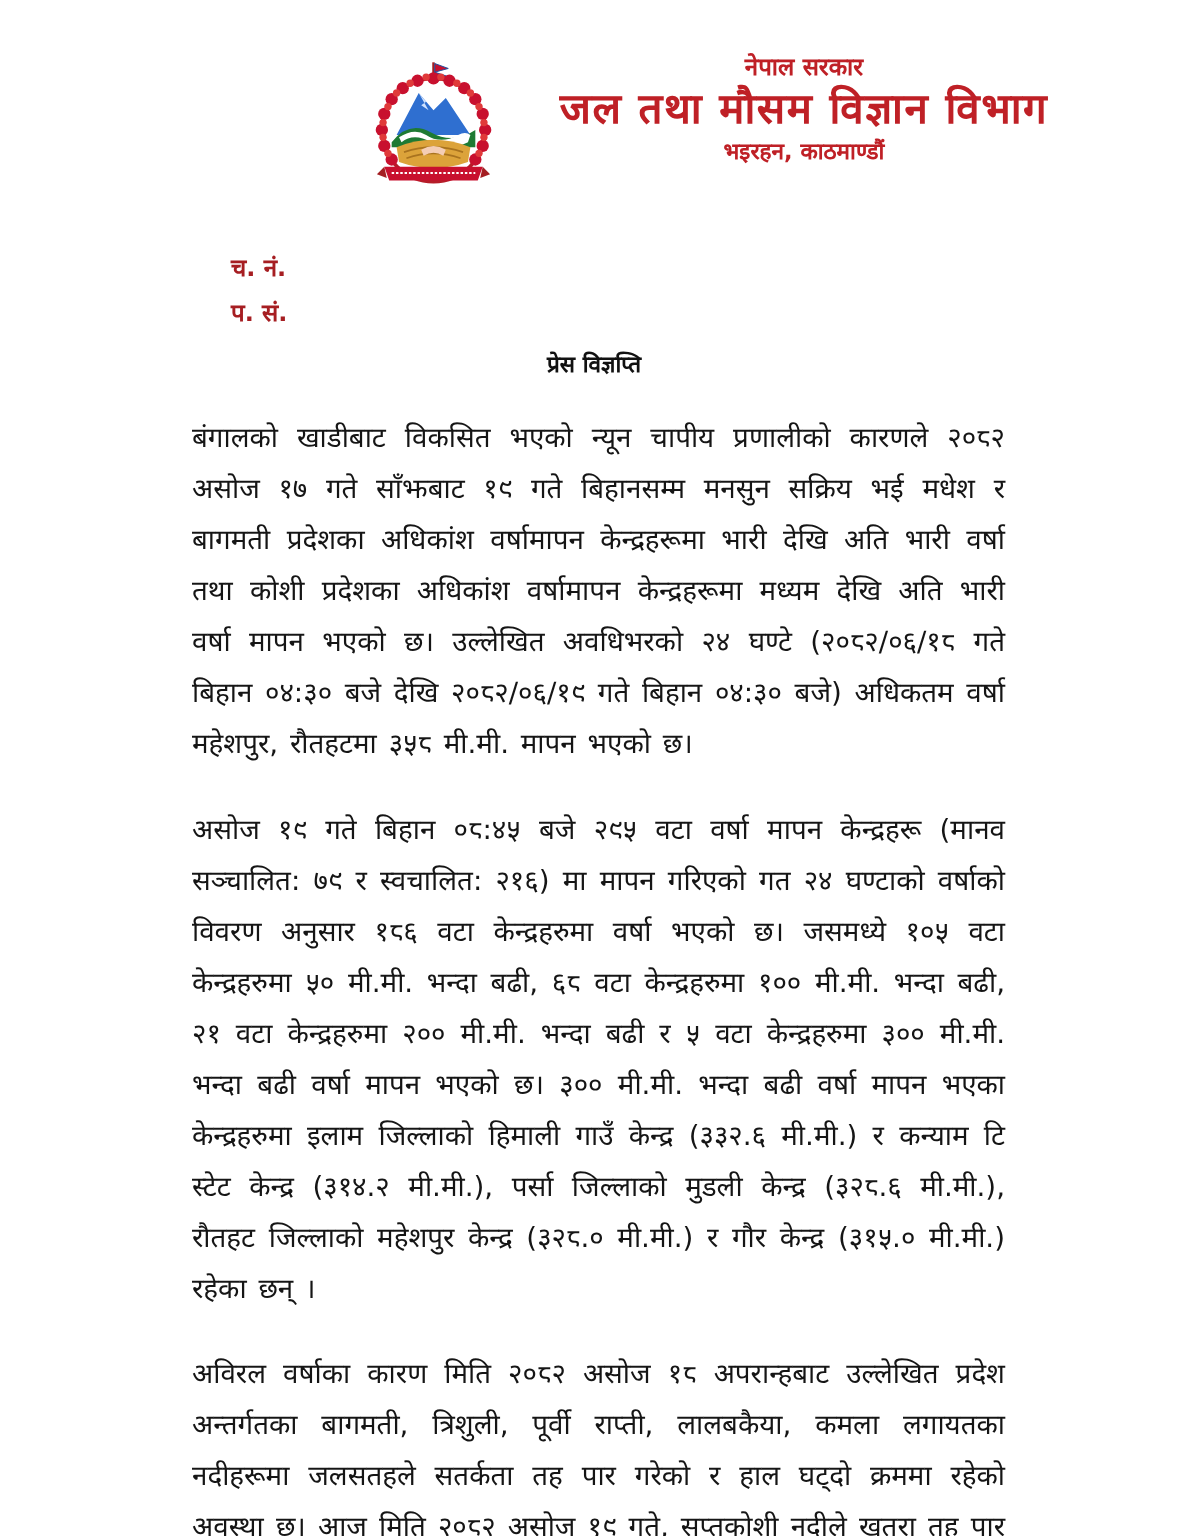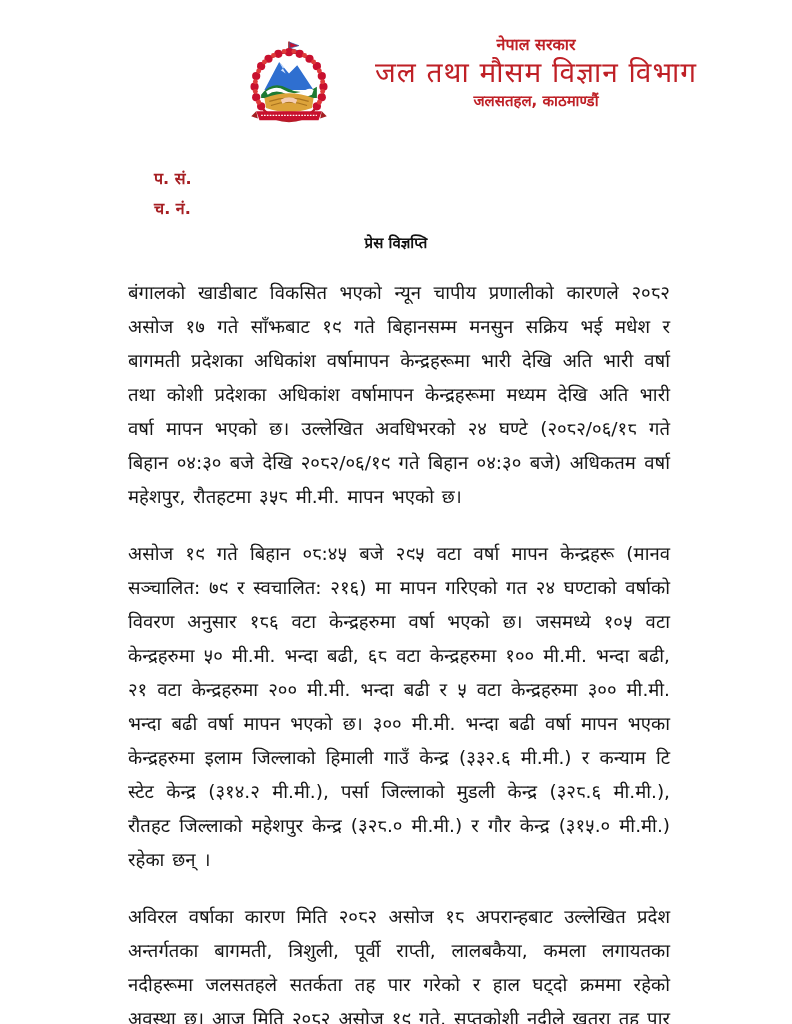--- a/index.html
+++ b/index.html
@@ -41,21 +41,21 @@
     font-weight:bold;
     line-height:21px;
   }
   .head-ministry{
     font-size:18px;
     font-weight:bold;
     line-height:25px;
   }
   .head-dept{
     font-size:28px;
-    font-weight:normal;
+    font-weight:bold;
     line-height:36px;
     letter-spacing:1px;
   }
   .head-addr{
     font-size:15px;
     font-weight:bold;
     line-height:21px;
   }
   
   .refs{
@@ -159,27 +159,27 @@
         <path d="M10 86 L90 86 L86 97 L14 97 Z" fill="#c8102e"></path>
         <path d="M10 86 L4 92 L12 95 Z" fill="#a41e22"></path>
         <path d="M90 86 L96 92 L88 95 Z" fill="#a41e22"></path>
         <path d="M16 91 L84 91" stroke="#ffffff" stroke-width="1.6" stroke-dasharray="2 1.5" fill="none"></path>
       </g>
     </svg>
 
     <div class="head-text">
       <div class="head-gov">नेपाल सरकार</div>
       <div class="head-dept">जल तथा मौसम विज्ञान विभाग</div>
-      <div class="head-addr">जलसतहल, काठमाण्डौं</div>
+      <div class="head-addr">भइरहन, काठमाण्डौं</div>
     </div>
   </div>
 
   <div class="refs">
+    <div class="ref-line">च. नं.</div>
     <div class="ref-line">प. सं.</div>
-    <div class="ref-line">च. नं.</div>
   </div>
 
   <div class="doc-title">प्रेस विज्ञप्ति</div>
 
   <div class="body-text">
     <p>बंगालको खाडीबाट विकसित भएको न्यून चापीय प्रणालीको कारणले २०८२ असोज १७ गते साँझबाट १९ गते बिहानसम्म मनसुन सक्रिय भई मधेश र बागमती प्रदेशका अधिकांश वर्षामापन केन्द्रहरूमा भारी देखि अति भारी वर्षा तथा कोशी प्रदेशका अधिकांश वर्षामापन केन्द्रहरूमा मध्यम देखि अति भारी वर्षा मापन भएको छ। उल्लेखित अवधिभरको २४ घण्टे (२०८२/०६/१८ गते बिहान ०४:३० बजे देखि २०८२/०६/१९ गते बिहान ०४:३० बजे) अधिकतम वर्षा महेशपुर, रौतहटमा ३५८ मी.मी. मापन भएको छ।</p>
     <p>असोज १९ गते बिहान ०८:४५ बजे २९५ वटा वर्षा मापन केन्द्रहरू (मानव सञ्चालित: ७९ र स्वचालित: २१६) मा मापन गरिएको गत २४ घण्टाको वर्षाको विवरण अनुसार १८६ वटा केन्द्रहरुमा वर्षा भएको छ। जसमध्ये १०५ वटा केन्द्रहरुमा ५० मी.मी. भन्दा बढी, ६८ वटा केन्द्रहरुमा १०० मी.मी. भन्दा बढी, २१ वटा केन्द्रहरुमा २०० मी.मी. भन्दा बढी र ५ वटा केन्द्रहरुमा ३०० मी.मी. भन्दा बढी वर्षा मापन भएको छ। ३०० मी.मी. भन्दा बढी वर्षा मापन भएका केन्द्रहरुमा इलाम जिल्लाको हिमाली गाउँ केन्द्र (३३२.६ मी.मी.) र कन्याम टि स्टेट केन्द्र (३१४.२ मी.मी.), पर्सा जिल्लाको मुडली केन्द्र (३२८.६ मी.मी.), रौतहट जिल्लाको महेशपुर केन्द्र (३२८.० मी.मी.) र गौर केन्द्र (३१५.० मी.मी.) रहेका छन् ।</p>
     <p>अविरल वर्षाका कारण मिति २०८२ असोज १८ अपरान्हबाट उल्लेखित प्रदेश अन्तर्गतका बागमती, त्रिशुली, पूर्वी राप्ती, लालबकैया, कमला लगायतका नदीहरूमा जलसतहले सतर्कता तह पार गरेको र हाल घट्दो क्रममा रहेको अवस्था छ। आज मिति २०८२ असोज १९ गते, सप्तकोशी नदीले खतरा तह पार गरेको छ र यसका सहायक नदिहरू मुख्यतया तमोर, सुनकोशी र अरुण नदीहरूमा समेत खतरा तह पार भई हाल घट्दो क्रममा रहेको छ। त्यसैगरि कन्काई, बुढीखोला, लोहन्द्रा, खेशलैया, विरिङ लगायतका चुरे महाभारत उद्गम भई बहने नदीहरूमा समेत खतरा तह पार भई हाल घट्दो क्रममा रहेको छ। कोशी नदी चतरा केन्द्रमा बहाव खतरा तहको नजिक रही हाल स्थिर अवस्थामा रहेको हुँदा उल्लेखित नदी तटियक्षेत्र तथा डुवान भइरहने क्षेत्रमा असोज २० गते मध्यान्हसम्म सतर्कता अपनाइराख्न सरोकारवाला सम्पूर्णमा अनुरोध छ।</p>
 
   </div>

